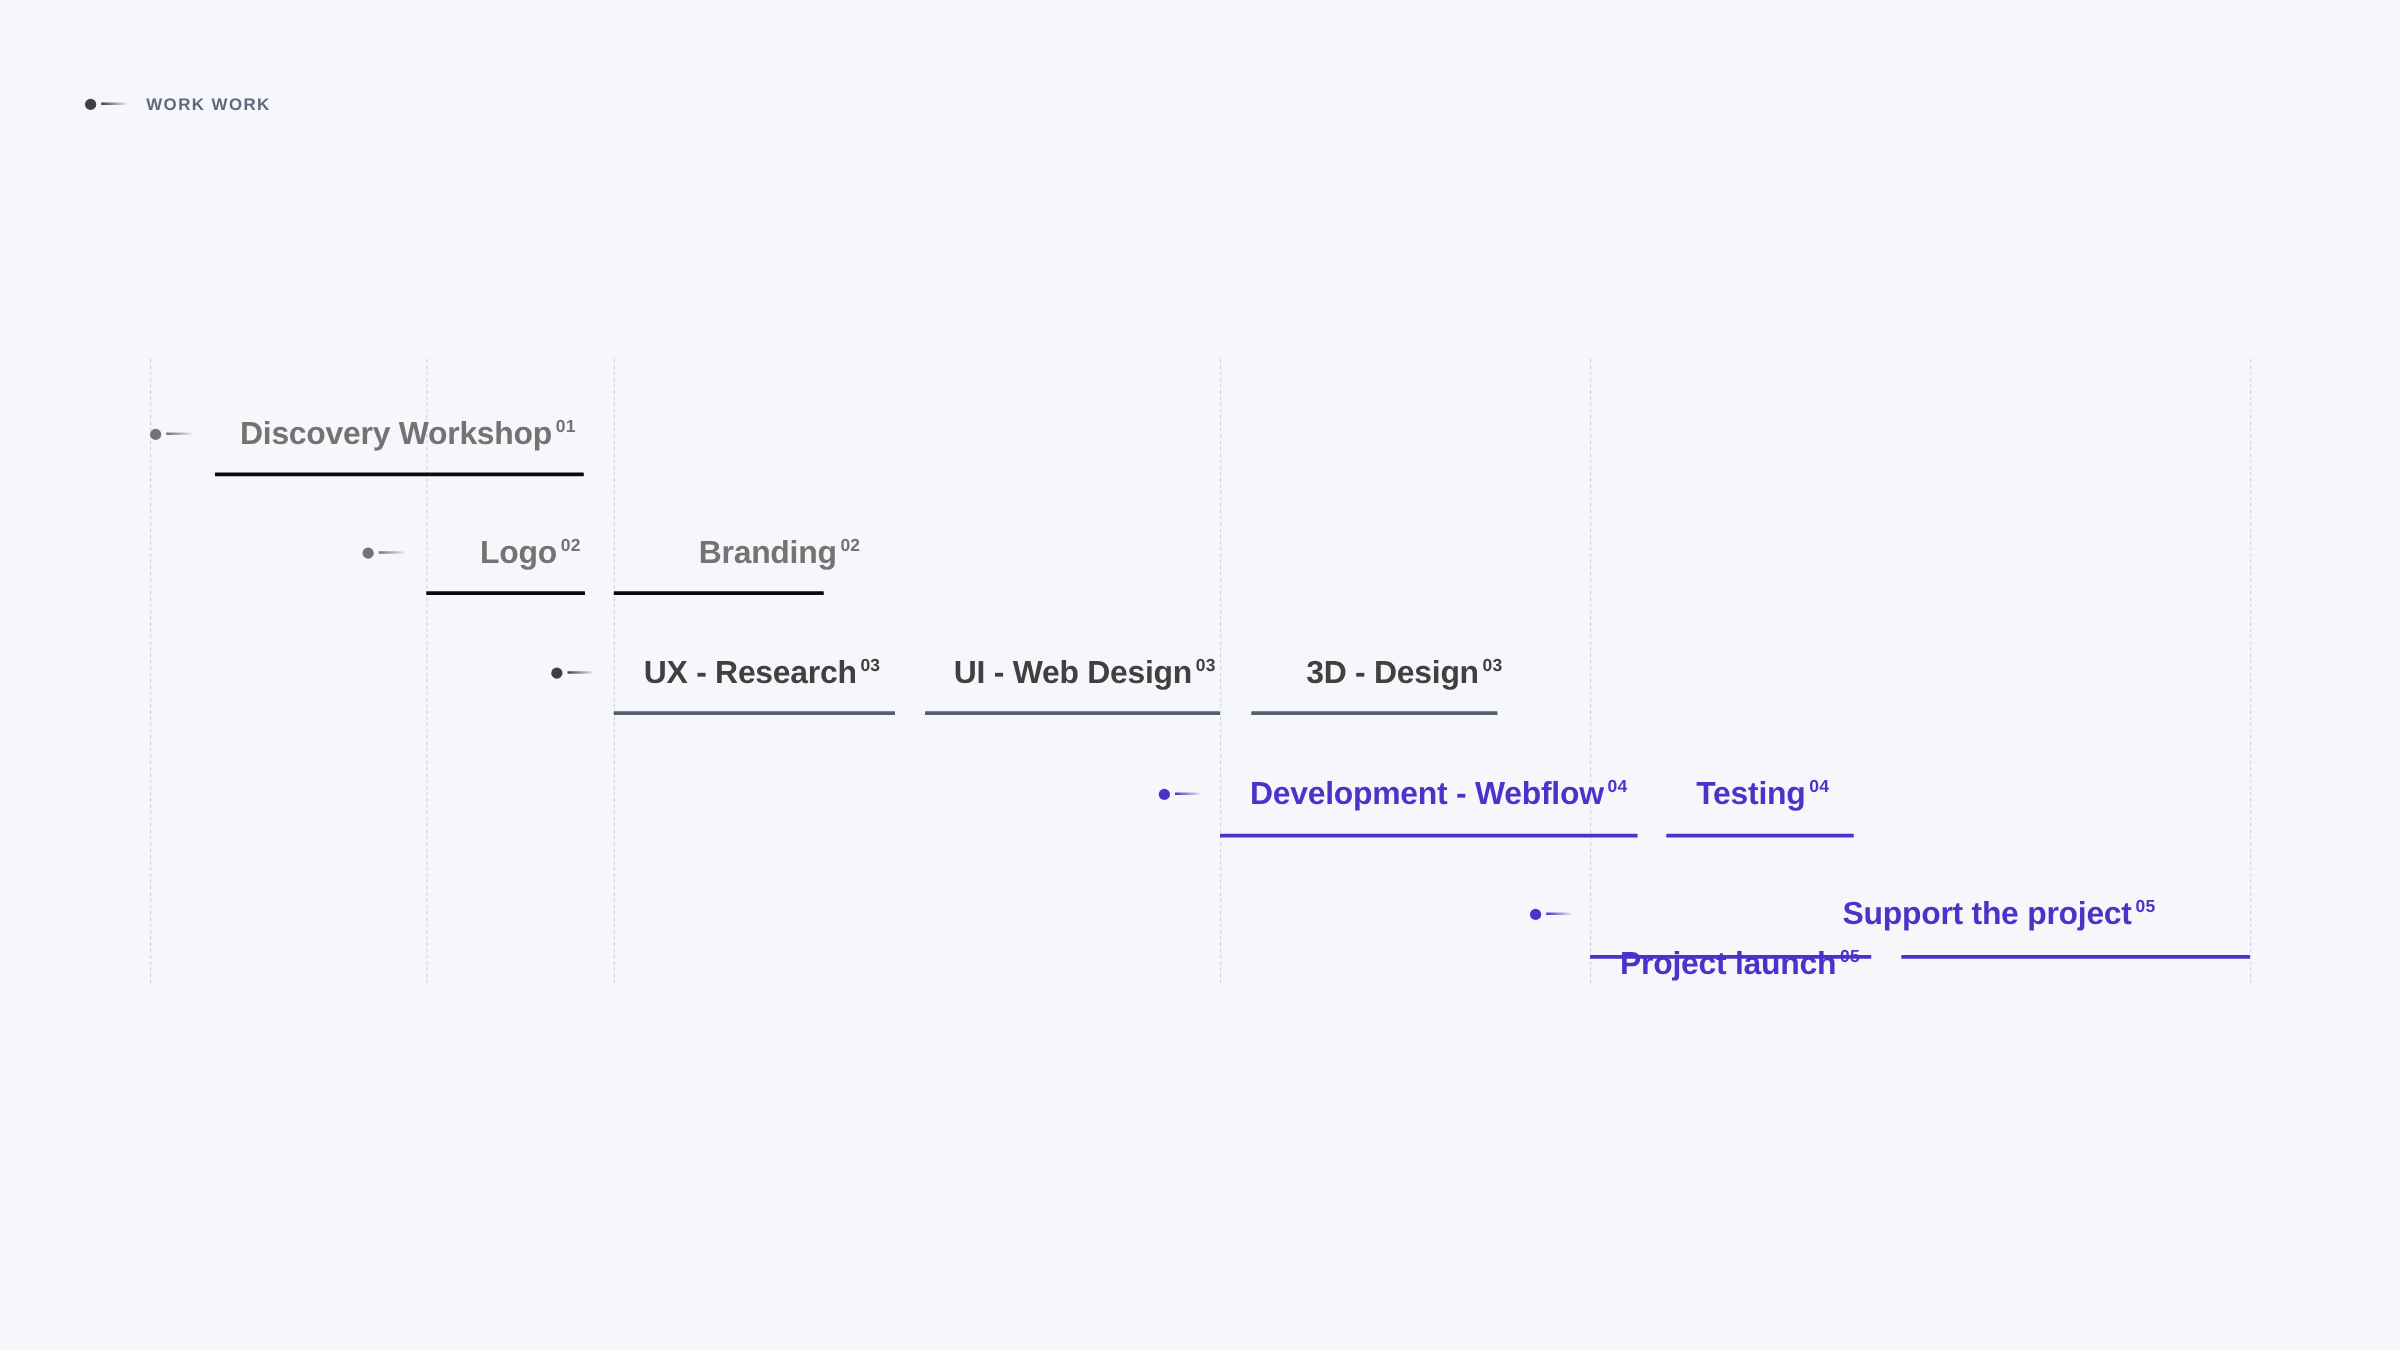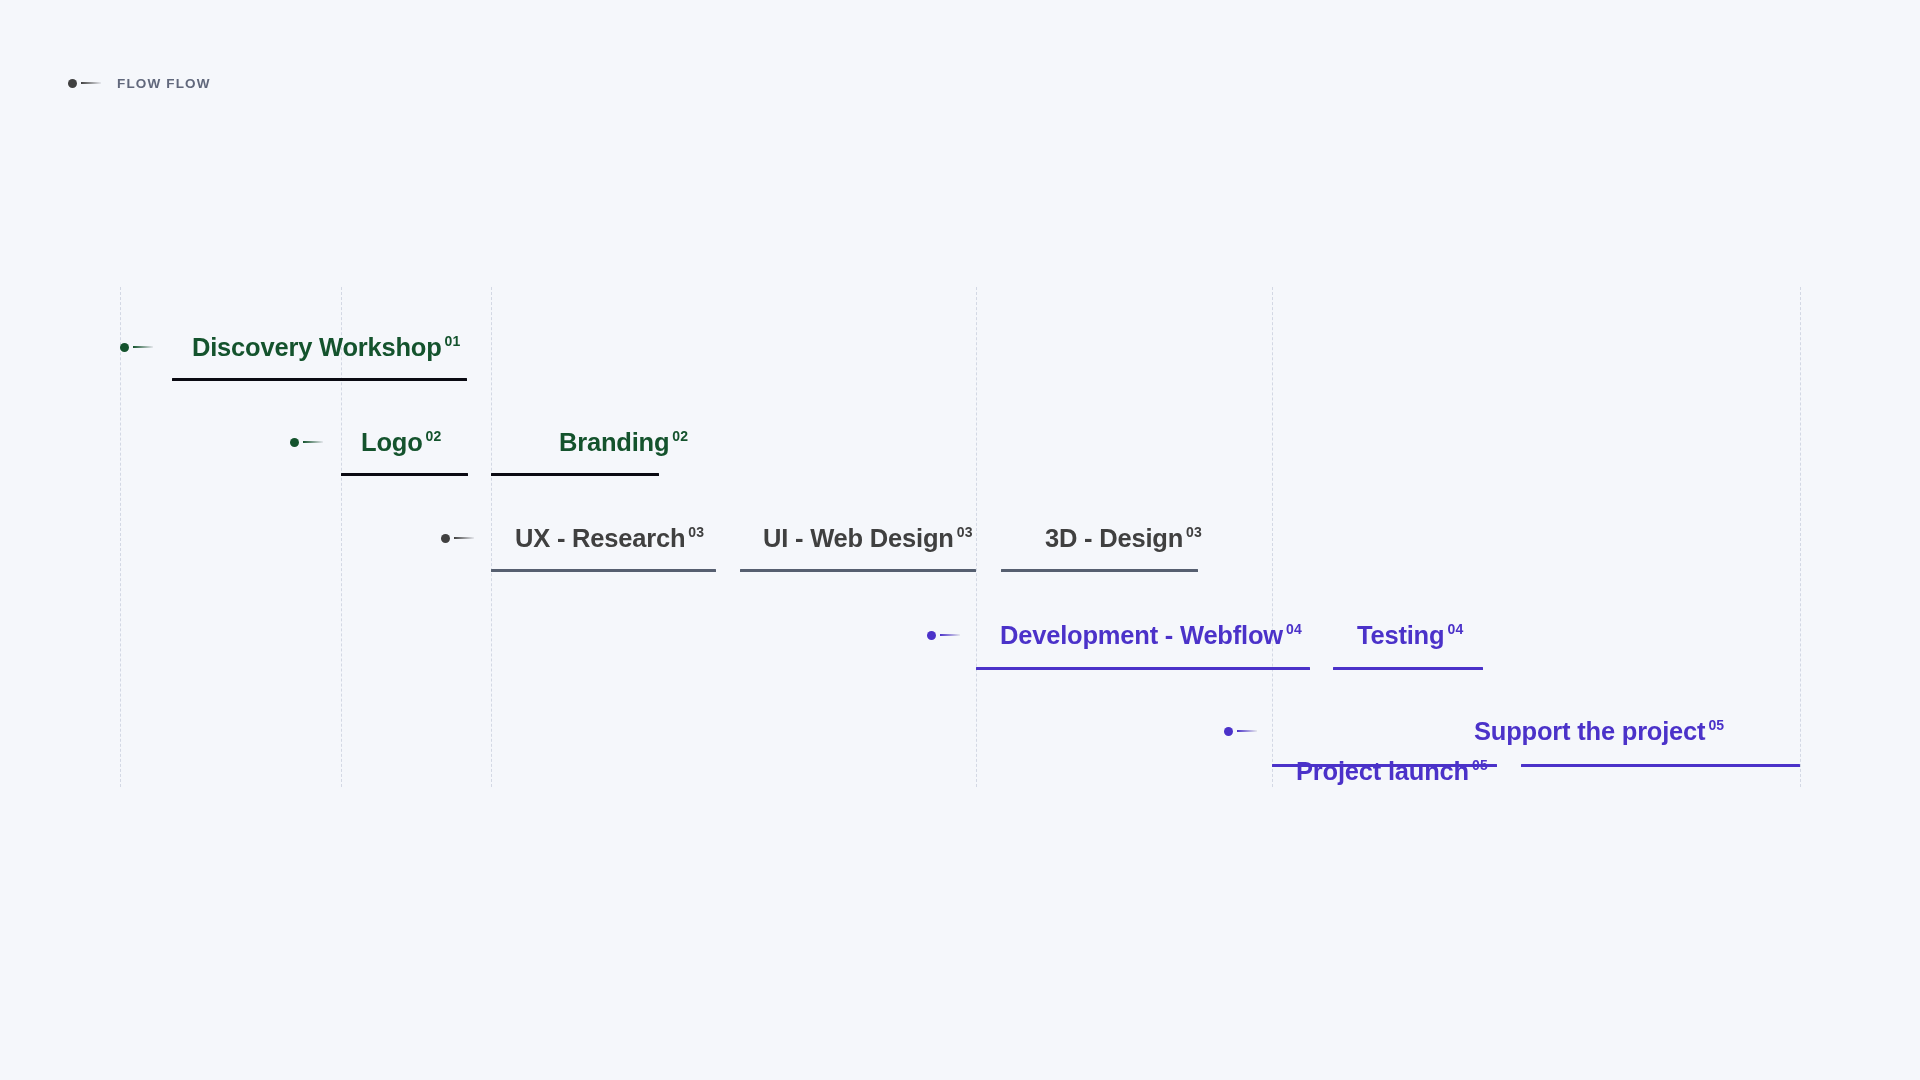--- a/index.html
+++ b/index.html
@@ -101,39 +101,39 @@
     margin-left: 3px;
   }
 
   .underline {
     position: absolute;
     height: 3px;
     border-radius: 0.5px;
   }
 
   
-  .tone-dark  { color: #14532d; }
+  .tone-dark  { color: #737373; }
   .tone-grey  { color: #404040; }
   .tone-purple{ color: #4b32c9; }
 
   .underline.tone-dark   { background: #0a0a12; }
   .underline.tone-grey   { background: #565f70; }
   .underline.tone-purple { background: #4b32c9; }
 </style>
 </head>
 <body>
 
 <div id="stage">
 
   <div class="header">
     <span class="marker tone-grey">
       <span class="dot"></span>
       <span class="dash"></span>
     </span>
-    <span class="header-label">FLOW FLOW</span>
+    <span class="header-label">WORK WORK</span>
   </div>
 
   <div id="gridlines">
       <div class="gridline" style="left: 120px;"></div>
       <div class="gridline" style="left: 341px;"></div>
       <div class="gridline" style="left: 491px;"></div>
       <div class="gridline" style="left: 976px;"></div>
       <div class="gridline" style="left: 1272px;"></div>
       <div class="gridline" style="left: 1800px;"></div>
     </div>
@@ -147,21 +147,21 @@
         <div class="node" style="left: 192px;">
           <div class="node-label tone-dark">Discovery Workshop<span class="num">01</span></div>
         </div>
         <div class="underline tone-dark" style="left: 172px; width: 295px; top: 31px;"></div>
       </div>
       <div class="row" style="left: 0px; top: 442px;">
         <span class="marker row-marker tone-dark" style="left: 290px;">
           <span class="dot"></span>
           <span class="dash"></span>
         </span>
-        <div class="node" style="left: 361px;">
+        <div class="node" style="left: 384px;">
           <div class="node-label tone-dark">Logo<span class="num">02</span></div>
         </div>
         <div class="underline tone-dark" style="left: 341px; width: 127px; top: 31px;"></div>
         <div class="node" style="left: 515px; margin-left: 44px;">
           <div class="node-label tone-dark">Branding<span class="num">02</span></div>
         </div>
         <div class="underline tone-dark" style="left: 491px; width: 168px; top: 31px;"></div>
       </div>
       <div class="row" style="left: 0px; top: 538px;">
         <span class="marker row-marker tone-grey" style="left: 441px;">

